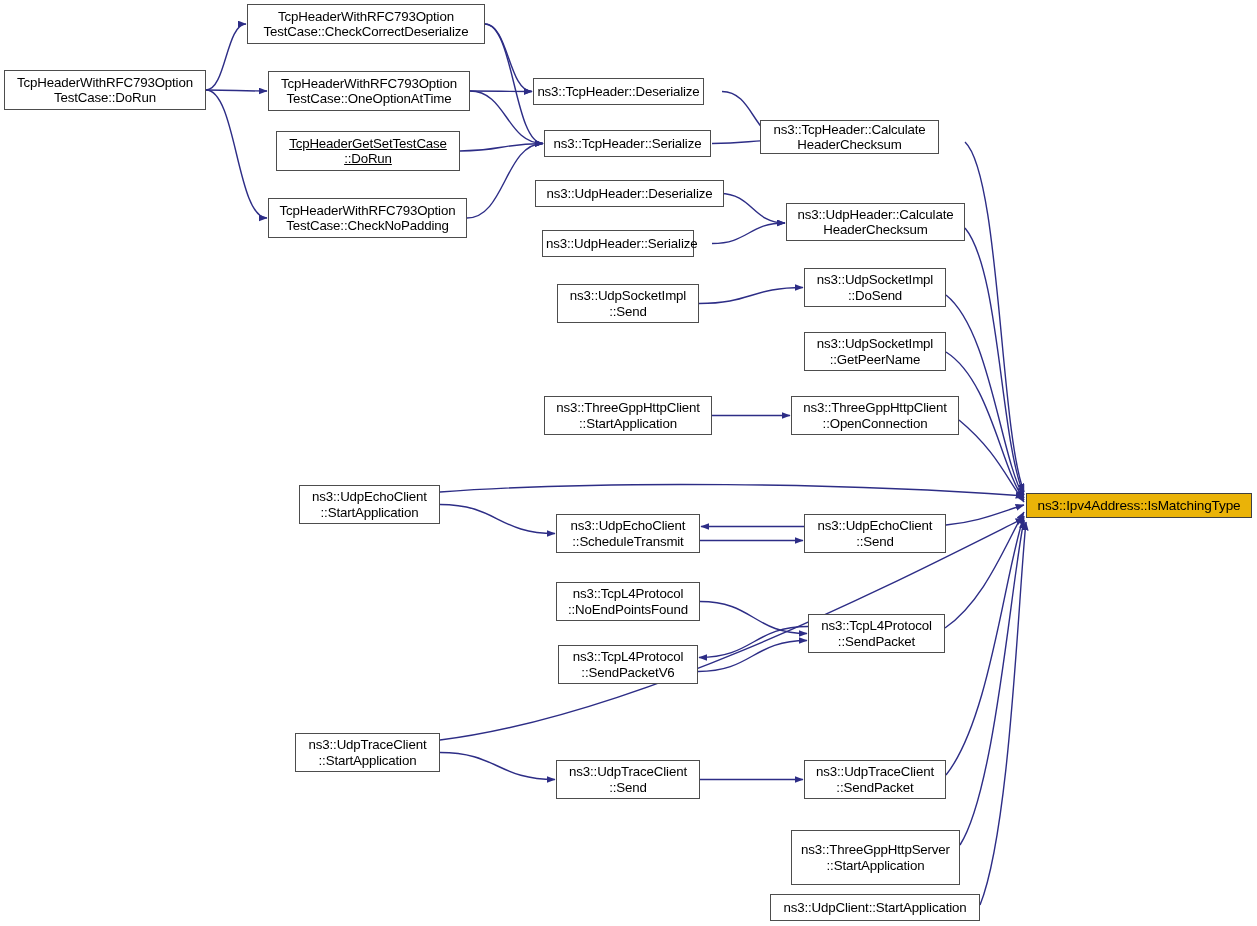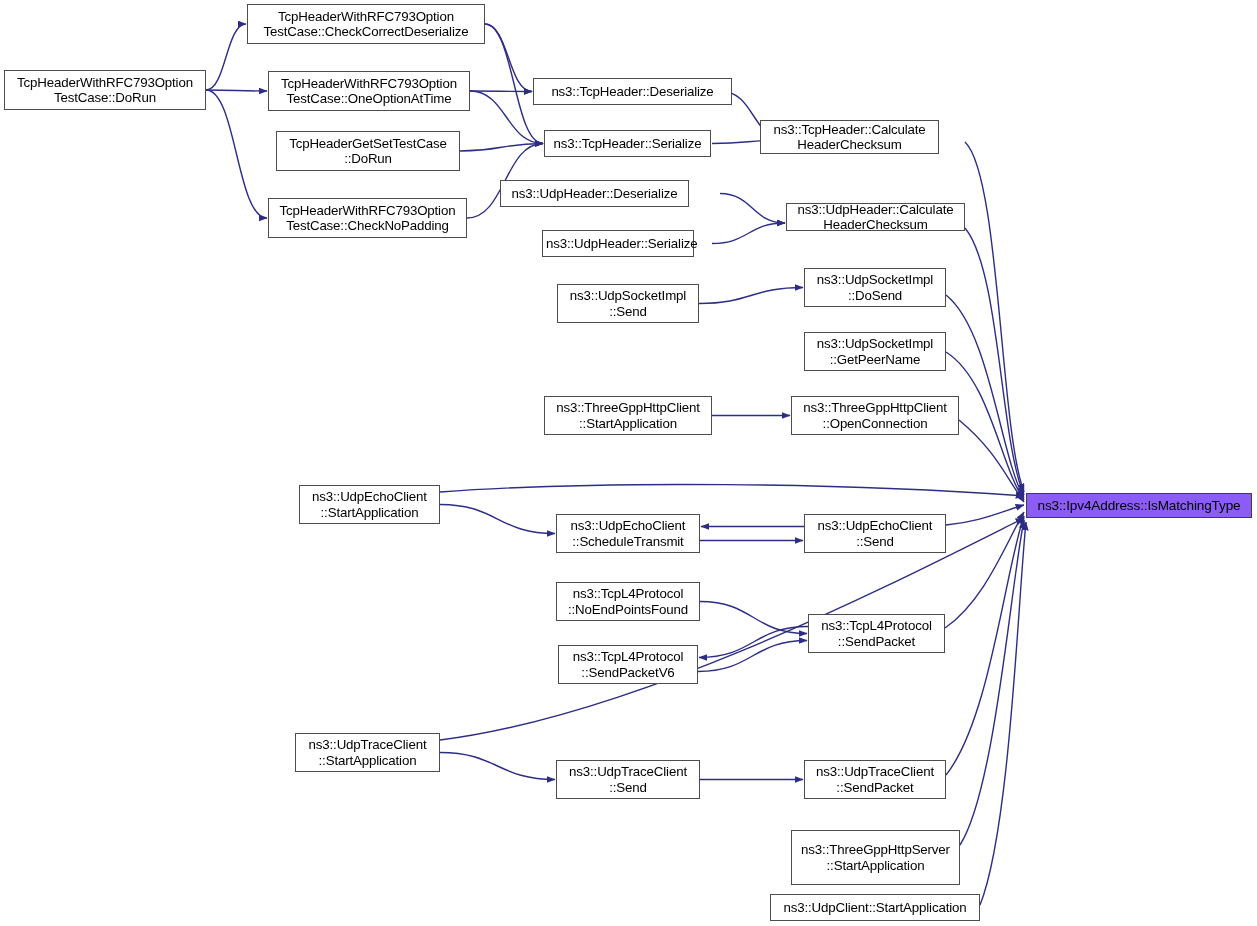--- a/index.html
+++ b/index.html
@@ -23,21 +23,21 @@
     justify-content:center;
     text-align:center;
     font-size:13.3px;
     line-height:15.5px;
     letter-spacing:-0.15px;
     white-space:pre-line;
     padding:1px 3px;
     z-index:5;
   }
   .node.highlight{
-    background:#8b5cf6;
+    background:#eab308;
     border:1px solid #404040;
     font-size:13.6px;
   }
   .node .lbl{display:block;width:100%;}
 </style>
 </head>
 <body>
 
 <div id="canvas">
   <svg id="edges" xmlns="http://www.w3.org/2000/svg">
@@ -84,31 +84,31 @@
         <path d="M980,905 C1010,830 1018,600 1026,522" fill="none" stroke="#2d2d86" stroke-width="1.4" marker-end="url(#ah)"></path>
       </g>
   </svg>
   <div id="node-layer">
       <div class="node" style="left: 247px; top: 4px; width: 238px; height: 40px;"><span class="lbl">TcpHeaderWithRFC793Option
 TestCase::CheckCorrectDeserialize</span></div>
       <div class="node" style="left: 4px; top: 70px; width: 202px; height: 40px;"><span class="lbl">TcpHeaderWithRFC793Option
 TestCase::DoRun</span></div>
       <div class="node" style="left: 268px; top: 71px; width: 202px; height: 40px;"><span class="lbl">TcpHeaderWithRFC793Option
 TestCase::OneOptionAtTime</span></div>
-      <div class="node" style="left: 276px; top: 131px; width: 184px; height: 40px;"><span class="lbl">TcpHeaderGetSetTestCase
+      <div class="node" style="left: 276px; top: 131px; width: 184px; height: 40px; text-decoration: underline;"><span class="lbl">TcpHeaderGetSetTestCase
 ::DoRun</span></div>
       <div class="node" style="left: 268px; top: 198px; width: 199px; height: 40px;"><span class="lbl">TcpHeaderWithRFC793Option
 TestCase::CheckNoPadding</span></div>
-      <div class="node" style="left: 533px; top: 78px; width: 199px; height: 27px;"><span class="lbl">ns3::TcpHeader::Deserialize</span></div>
+      <div class="node" style="left: 533px; top: 78px; width: 171px; height: 27px;"><span class="lbl">ns3::TcpHeader::Deserialize</span></div>
       <div class="node" style="left: 544px; top: 130px; width: 167px; height: 27px;"><span class="lbl">ns3::TcpHeader::Serialize</span></div>
       <div class="node" style="left: 760px; top: 120px; width: 179px; height: 34px;"><span class="lbl">ns3::TcpHeader::Calculate
 HeaderChecksum</span></div>
-      <div class="node" style="left: 500px; top: 180px; width: 189px; height: 27px;"><span class="lbl">ns3::UdpHeader::Deserialize</span></div>
+      <div class="node" style="left: 535px; top: 180px; width: 189px; height: 27px;"><span class="lbl">ns3::UdpHeader::Deserialize</span></div>
       <div class="node" style="left: 542px; top: 230px; width: 152px; height: 27px;"><span class="lbl">ns3::UdpHeader::Serialize</span></div>
-      <div class="node" style="left: 786px; top: 203px; width: 179px; height: 28px;"><span class="lbl">ns3::UdpHeader::Calculate
+      <div class="node" style="left: 786px; top: 203px; width: 179px; height: 38px;"><span class="lbl">ns3::UdpHeader::Calculate
 HeaderChecksum</span></div>
       <div class="node" style="left: 557px; top: 284px; width: 142px; height: 39px;"><span class="lbl">ns3::UdpSocketImpl
 ::Send</span></div>
       <div class="node" style="left: 804px; top: 268px; width: 142px; height: 39px;"><span class="lbl">ns3::UdpSocketImpl
 ::DoSend</span></div>
       <div class="node" style="left: 804px; top: 332px; width: 142px; height: 39px;"><span class="lbl">ns3::UdpSocketImpl
 ::GetPeerName</span></div>
       <div class="node" style="left: 544px; top: 396px; width: 168px; height: 39px;"><span class="lbl">ns3::ThreeGppHttpClient
 ::StartApplication</span></div>
       <div class="node" style="left: 791px; top: 396px; width: 168px; height: 39px;"><span class="lbl">ns3::ThreeGppHttpClient

